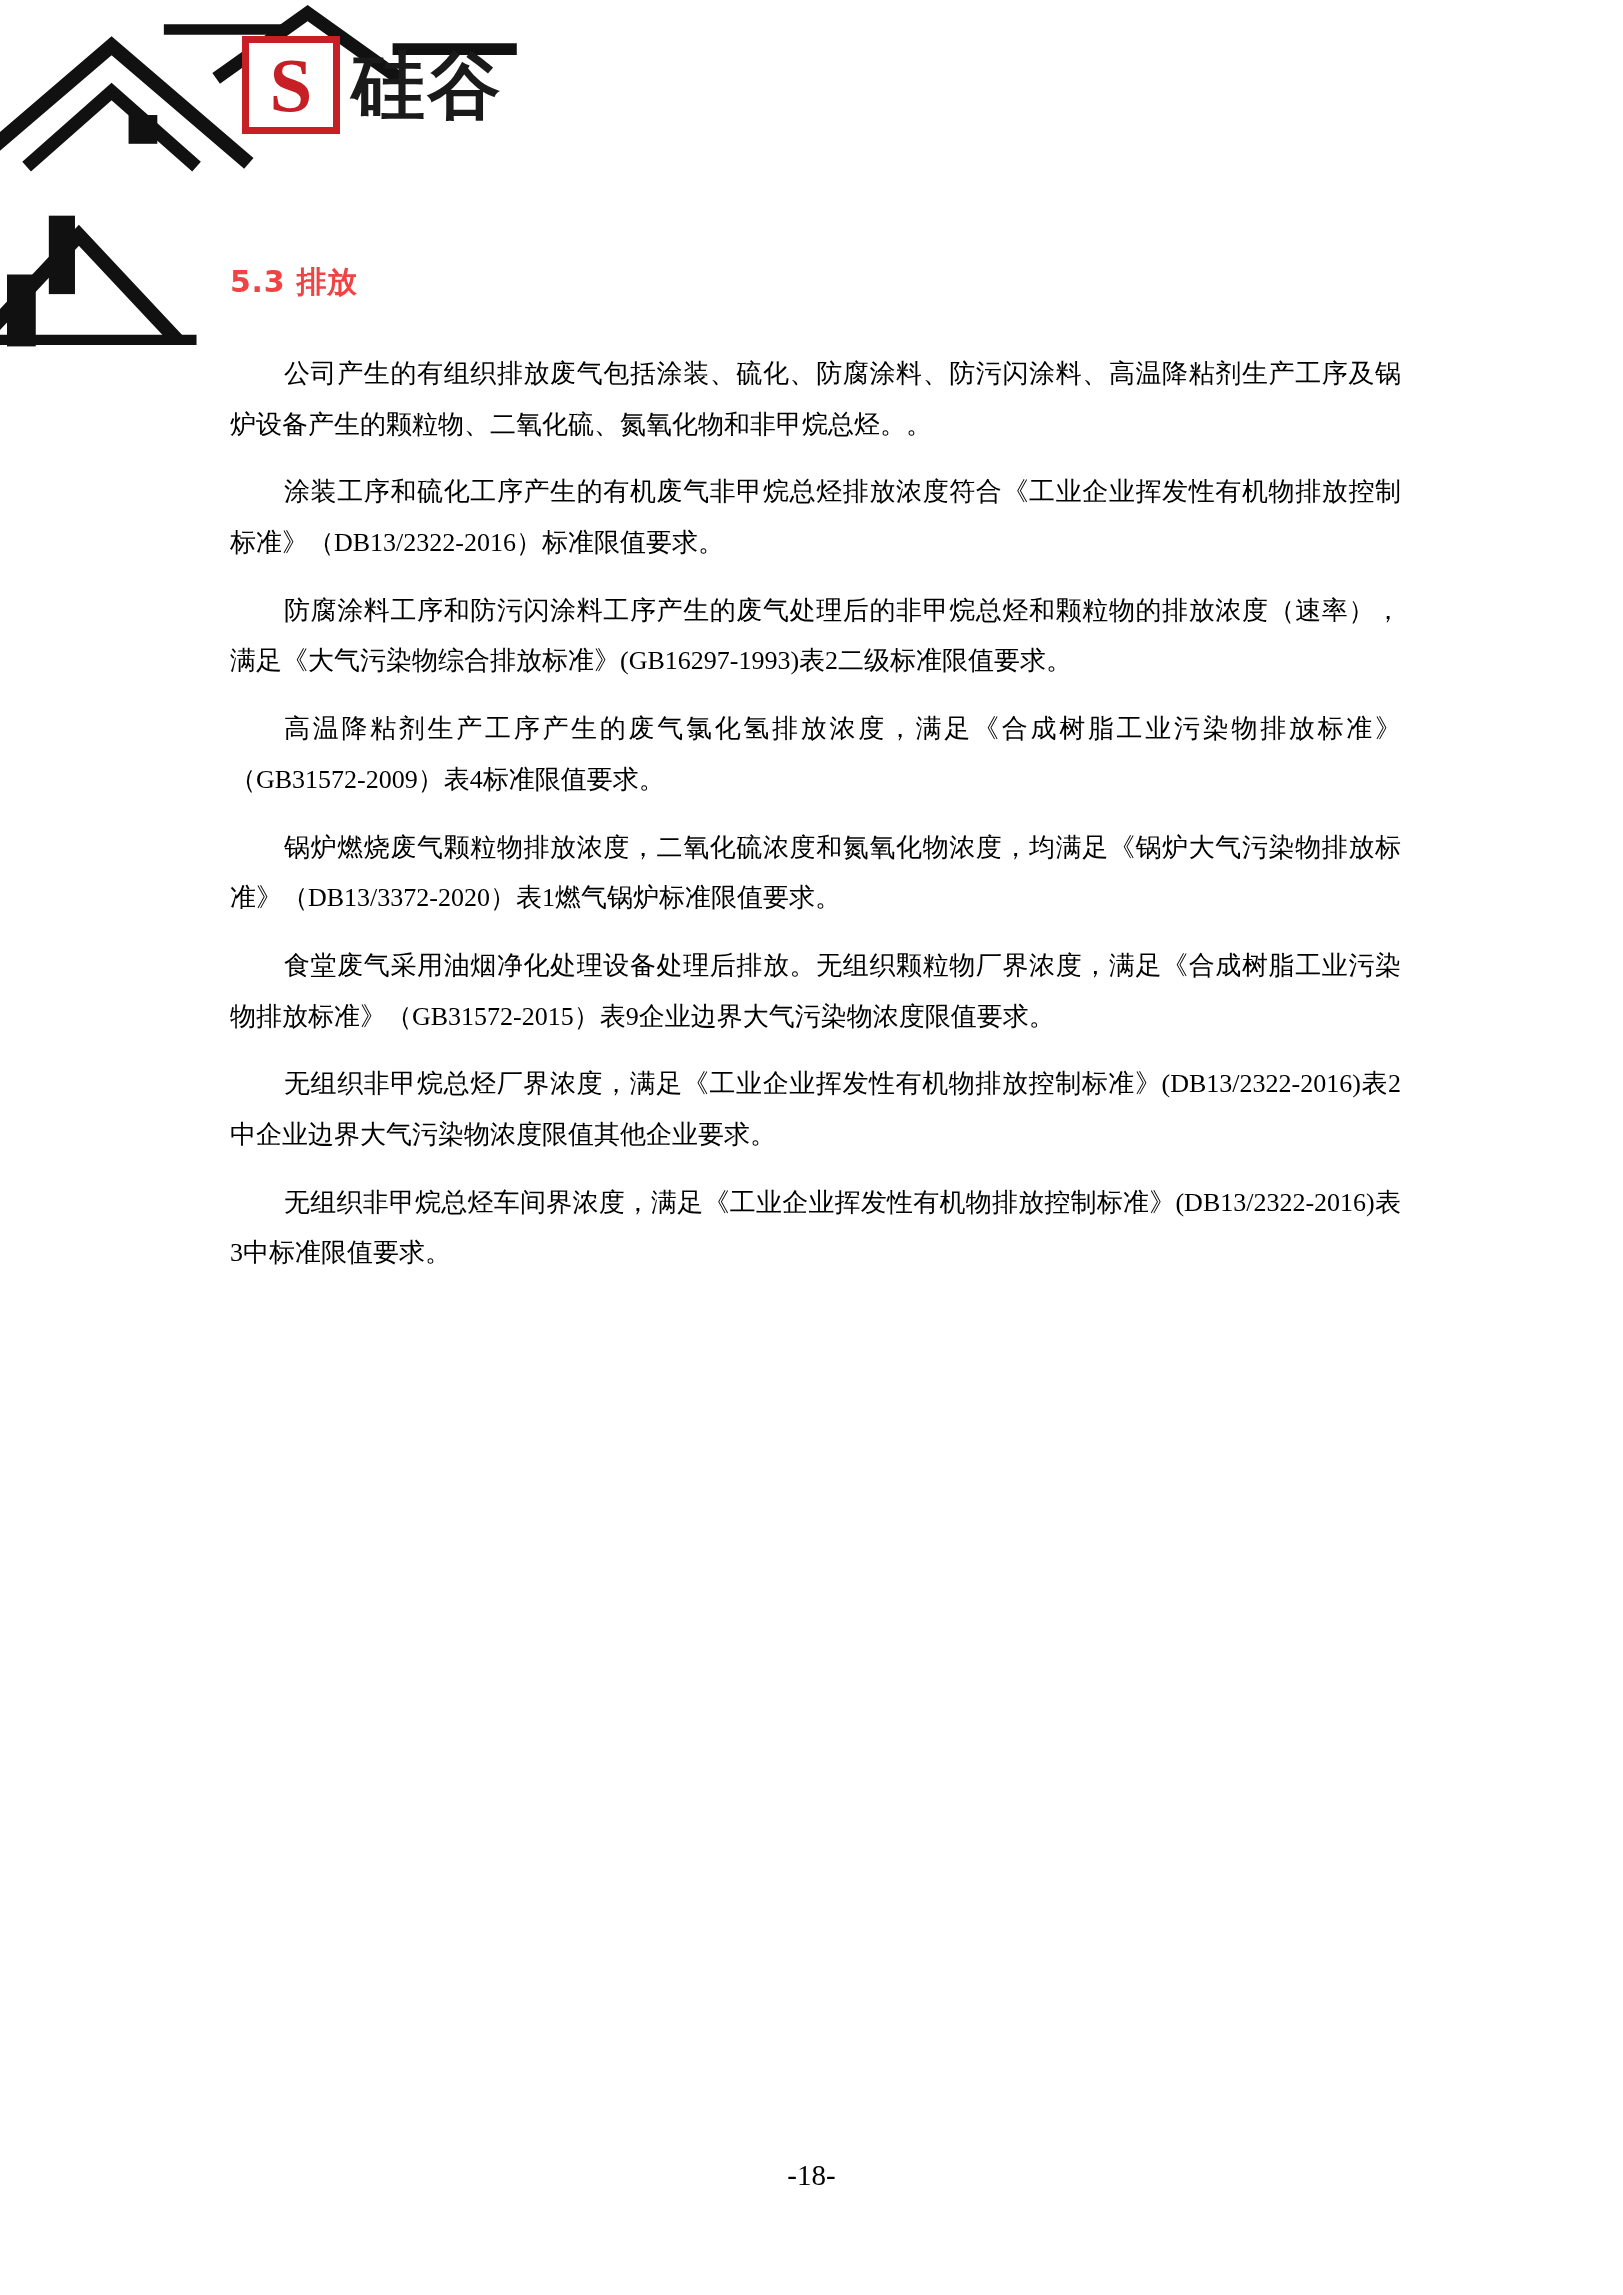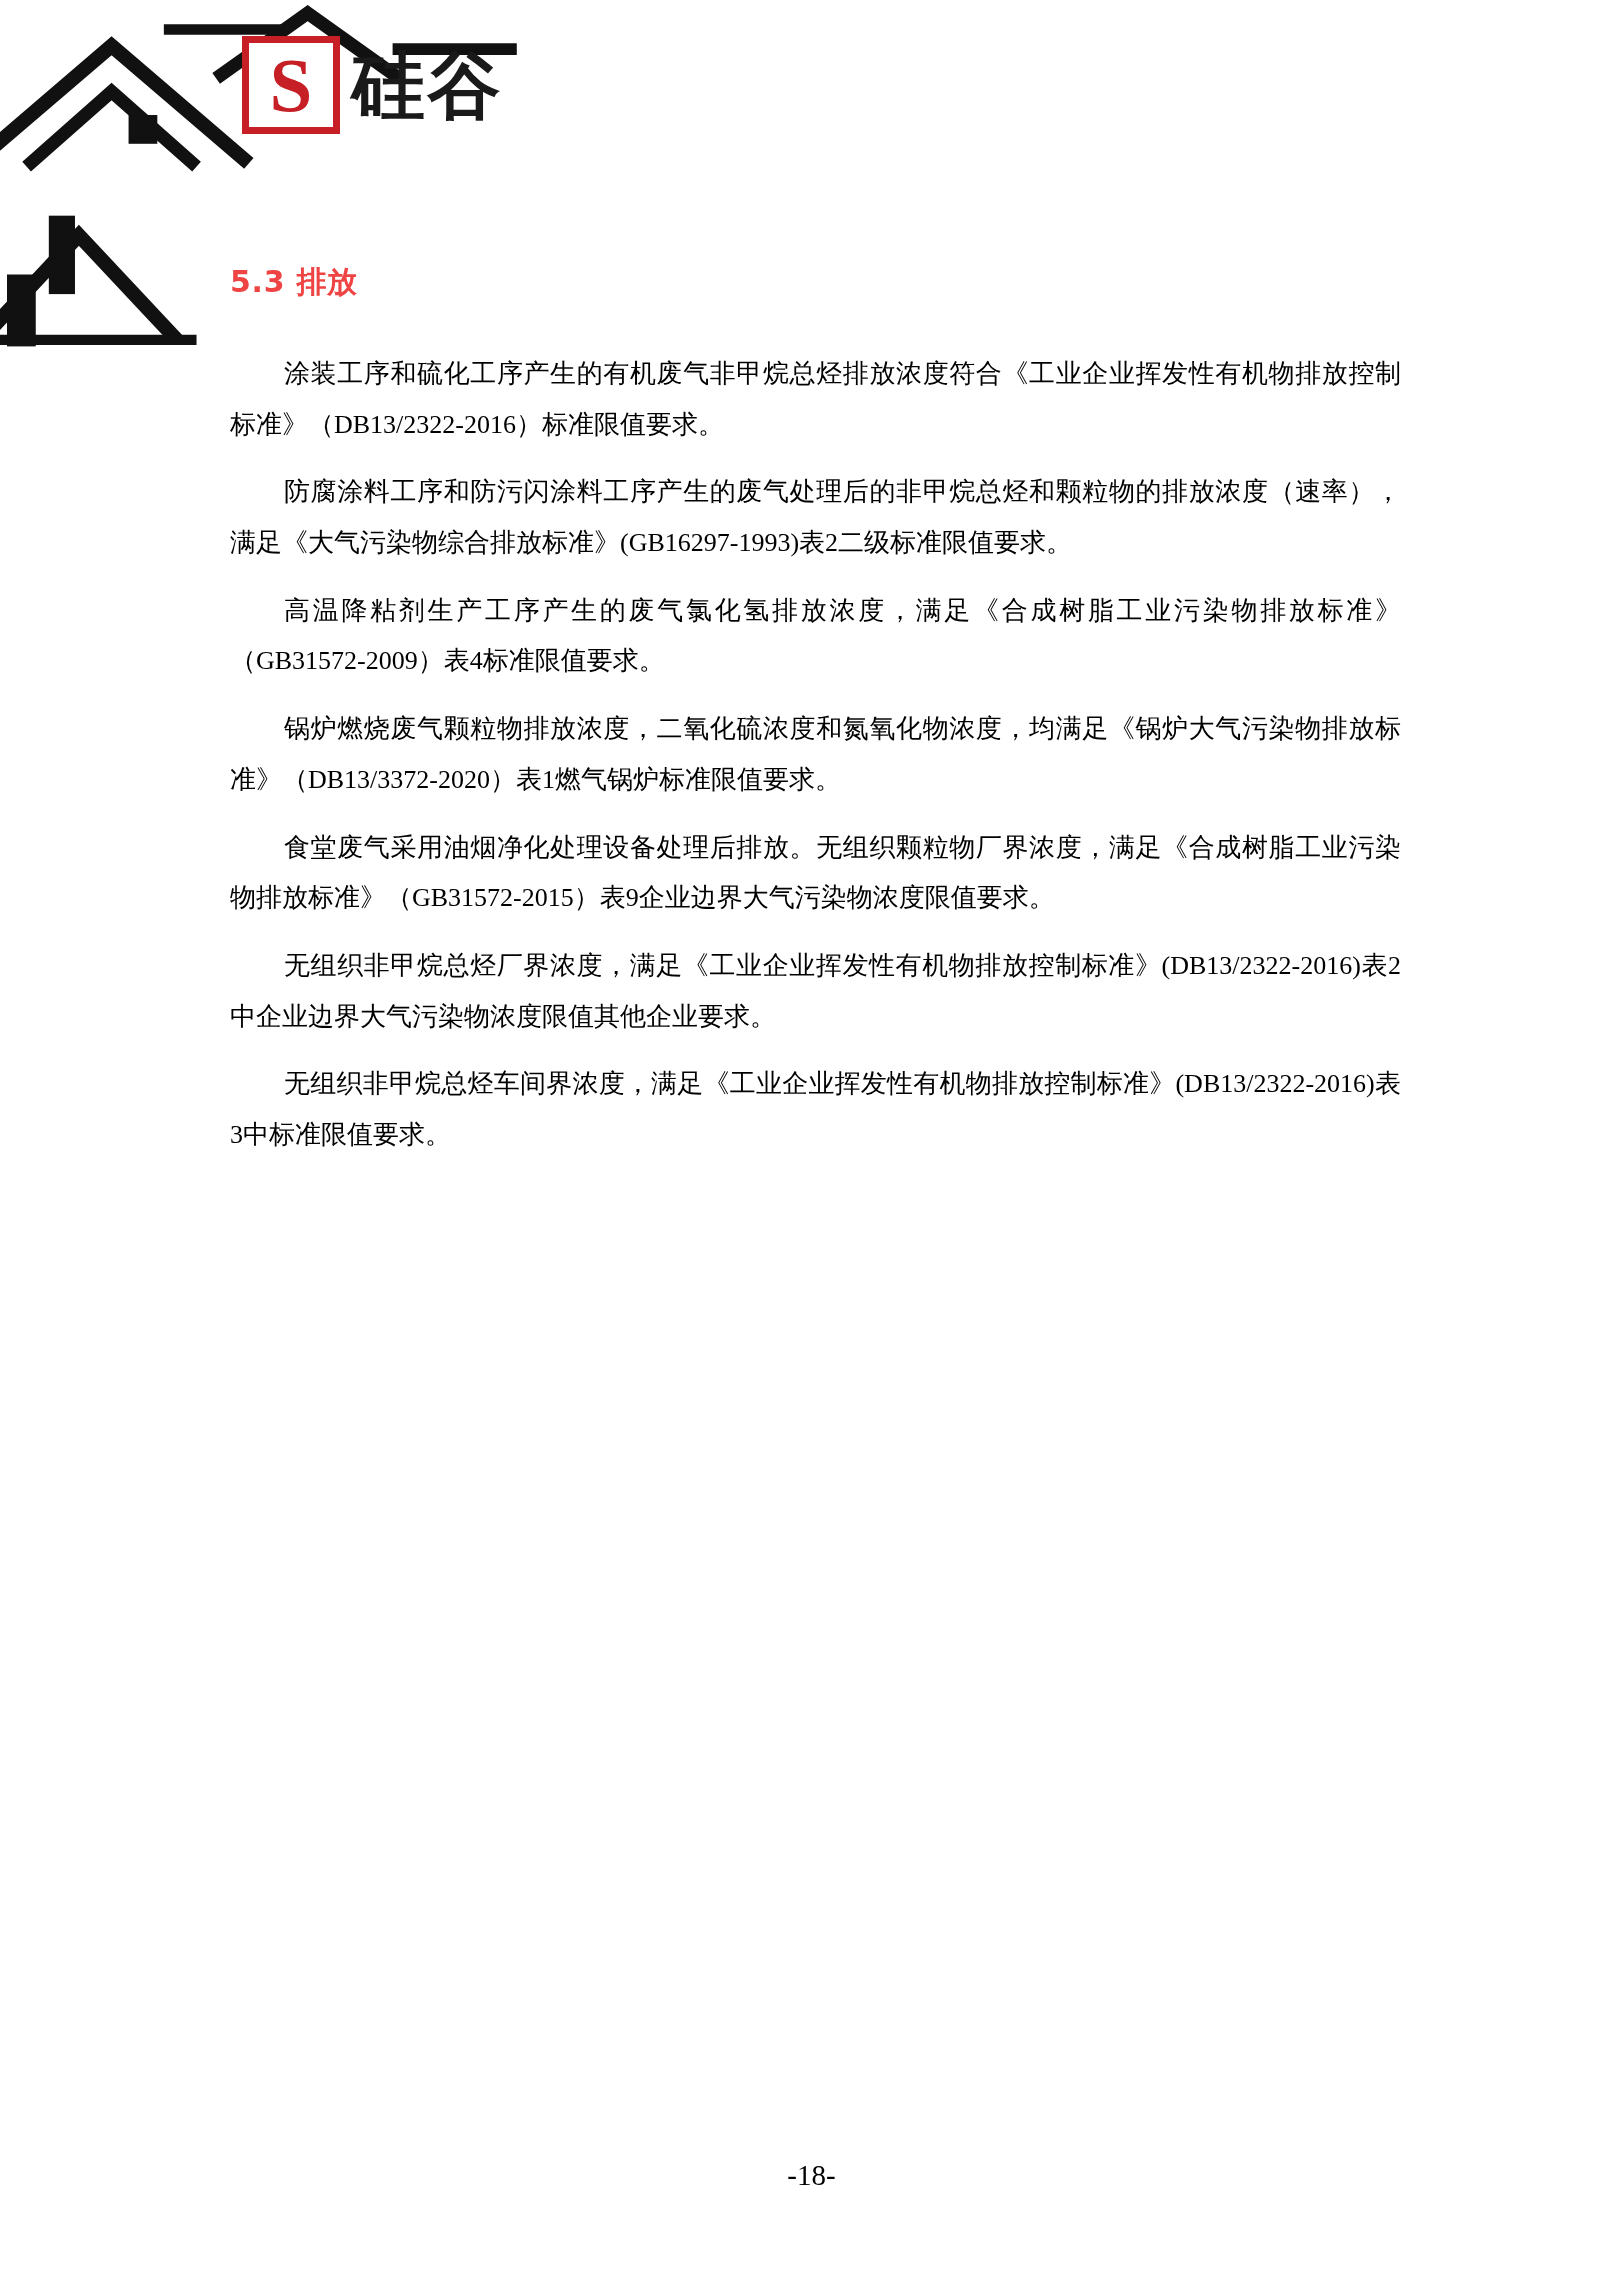--- a/index.html
+++ b/index.html
@@ -133,20 +133,21 @@
   <div class="brand-mark">
     <div class="brand-square">
       <span class="s-glyph">S</span>
     </div>
     <span class="brand-text">硅谷</span>
   </div>
 
   <div class="content">
     <h2 class="heading-num">5.3 排放</h2>
 
+    <p class="para">公司产生的有组织排放废气包括涂装、硫化、防腐涂料、防污闪涂料、高温降粘剂生产工序及锅炉设备产生的颗粒物、二氧化硫、氮氧化物和非甲烷总烃。。</p>
     <p class="para">涂装工序和硫化工序产生的有机废气非甲烷总烃排放浓度符合《工业企业挥发性有机物排放控制标准》（DB13/2322-2016）标准限值要求。</p>
     <p class="para">防腐涂料工序和防污闪涂料工序产生的废气处理后的非甲烷总烃和颗粒物的排放浓度（速率），满足《大气污染物综合排放标准》(GB16297-1993)表2二级标准限值要求。</p>
     <p class="para">高温降粘剂生产工序产生的废气氯化氢排放浓度，满足《合成树脂工业污染物排放标准》（GB31572-2009）表4标准限值要求。</p>
     <p class="para">锅炉燃烧废气颗粒物排放浓度，二氧化硫浓度和氮氧化物浓度，均满足《锅炉大气污染物排放标准》（DB13/3372-2020）表1燃气锅炉标准限值要求。</p>
     <p class="para">食堂废气采用油烟净化处理设备处理后排放。无组织颗粒物厂界浓度，满足《合成树脂工业污染物排放标准》（GB31572-2015）表9企业边界大气污染物浓度限值要求。</p>
     <p class="para">无组织非甲烷总烃厂界浓度，满足《工业企业挥发性有机物排放控制标准》(DB13/2322-2016)表2中企业边界大气污染物浓度限值其他企业要求。</p>
     <p class="para">无组织非甲烷总烃车间界浓度，满足《工业企业挥发性有机物排放控制标准》(DB13/2322-2016)表3中标准限值要求。</p>
   </div>
 
   <div class="footer">-18-</div>

